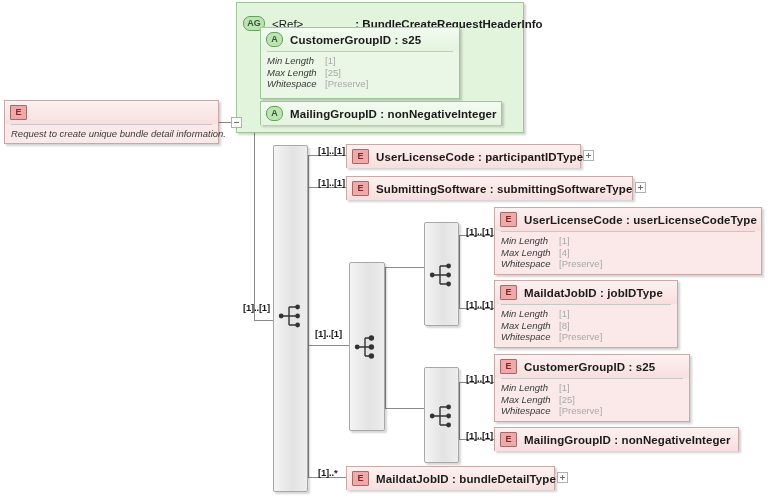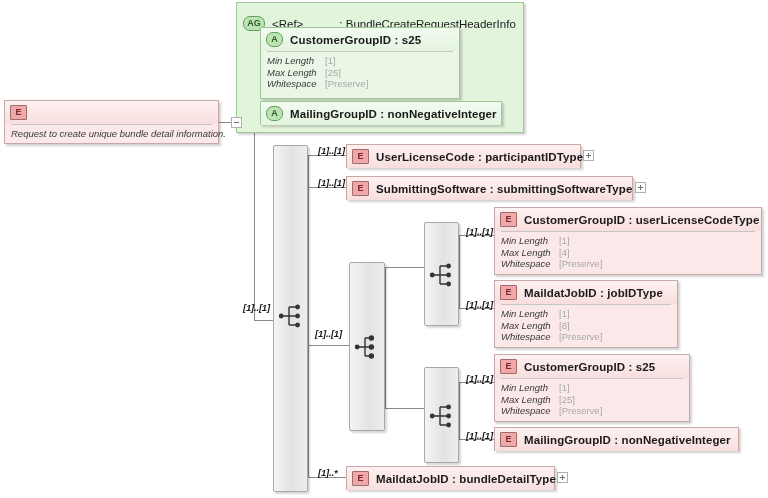--- a/index.html
+++ b/index.html
@@ -121,22 +121,22 @@
   .agpanel > .titlebar {
     display: flex; align-items: center;
     padding: 3px 7px 3px 6px;
     height: 41px; box-sizing: border-box;
   }
   .ag-ref {
     font-size: 11.5px; font-weight: normal; color: #1a1a1a;
     white-space: nowrap;
   }
   .ag-type {
-    font-size: 11.5px; font-weight: normal; color: #1a1a1a;
-    white-space: nowrap; margin-left: 36px;
+    font-size: 11.5px; font-weight: bold; color: #1a1a1a;
+    white-space: nowrap; margin-left: 52px;
   }
 
   
   .comp {
     position: absolute;
     box-sizing: border-box;
     border: 1px solid #a8a8a8;
     background: linear-gradient(to right,#f4f4f4,#e3e3e3 55%,#ededed);
     border-radius: 2px;
     box-shadow: 2px 2px 2px rgba(0,0,0,0.16);
@@ -145,21 +145,20 @@
 
   
   .ln { position: absolute; background: #8a8a8a; }
   .ln.h { height: 1px; }
   .ln.v { width: 1px; }
 
   
   .card {
     position: absolute;
     font-size: 9.5px;
-    font-style: italic;
     font-weight: bold;
     color: #1a1a1a;
     white-space: nowrap;
     letter-spacing: -0.2px;
   }
 
   
   .tog {
     position: absolute;
     width: 11px; height: 11px;
@@ -321,21 +320,21 @@
       <div class="badge">E</div>
       <span class="title-txt">SubmittingSoftware : submittingSoftwareType</span>
     </div>
   </div>
   <div class="tog plus" style="left:635px; top:182px;"></div>
 
   <div class="card" style="left:466px; top:226px;">[1]..[1]</div>
   <div class="node elem" style="left:494px; top:207px; width:268px; height:68px;">
     <div class="titlebar">
       <div class="badge">E</div>
-      <span class="title-txt">CustomerGroupID : userLicenseCodeType</span>
+      <span class="title-txt">UserLicenseCode : userLicenseCodeType</span>
     </div>
     <div class="facets">
       <div class="facet-row">
         <span class="facet-name">Min Length</span>
         <span class="facet-val">[1]</span>
       </div>
       <div class="facet-row">
         <span class="facet-name">Max Length</span>
         <span class="facet-val">[4]</span>
       </div>

